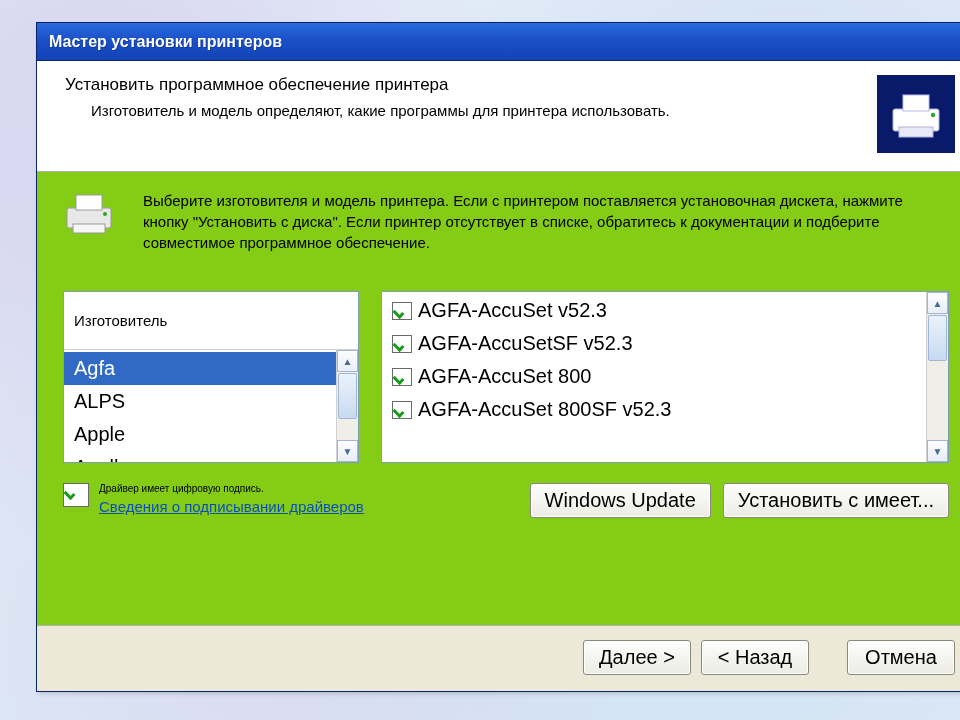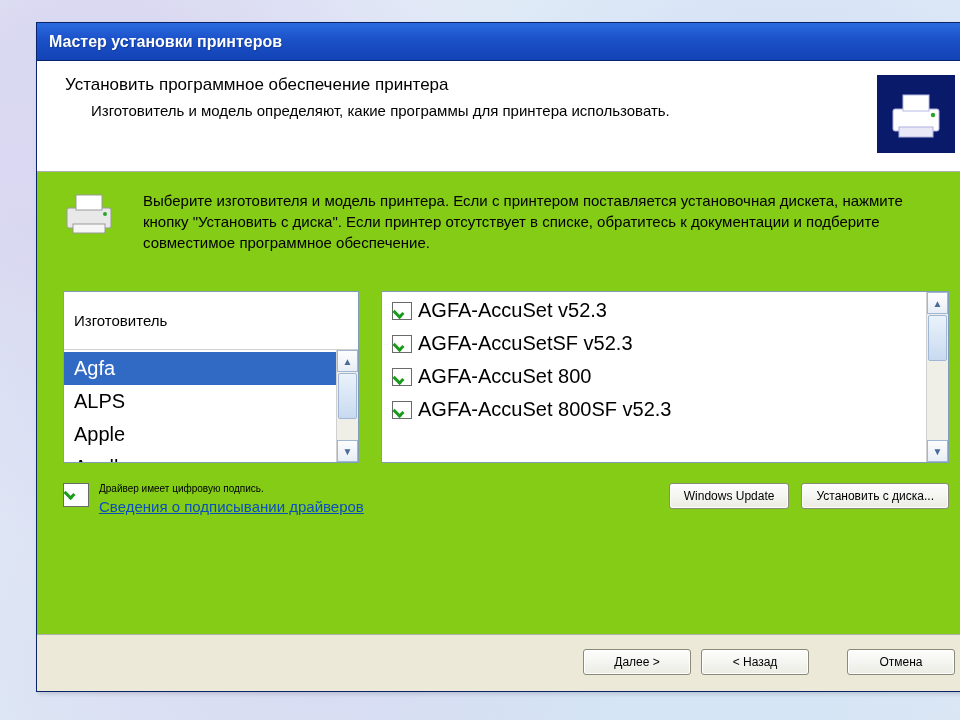--- a/index.html
+++ b/index.html
@@ -144,21 +144,21 @@
   }
   .sig-text { display: flex; flex-direction: column; gap: 4px; }
   .sig-text .line1 { font-size: 10px; }
   .sig-text a {
     color: #0b4fbf; text-decoration: underline; font-size: 15px;
     cursor: pointer;
   }
   .btn {
     min-width: 120px;
     padding: 5px 14px;
-    font-size: 12px;
+    font-size: 20px;
     background: linear-gradient(#fdfdfd,#ecece4);
     border: 1px solid #8a8a7a;
     border-radius: 3px;
     box-shadow: inset 0 0 0 1px #fff;
     cursor: pointer;
     white-space: nowrap;
   }
   .nav-bar {
     border-top: 1px solid #b0b0b0;
     padding: 14px 20px 16px;
@@ -303,21 +303,21 @@
         <span class="cert-icon" style="width:26px;height:24px">
             <span class="sheet"></span>
             <span class="check"></span>
           </span>
         <div class="sig-text">
           <span class="line1">Драйвер имеет цифровую подпись.</span>
           <a>Сведения о подписывании драйверов</a>
         </div>
       </div>
       <button class="btn">Windows Update</button>
-      <button class="btn">Установить с диска...</button>
+      <button class="btn">Установить с имеет...</button>
     </div>
 
   </div>
 
   <div class="nav-bar">
     <button class="btn">Далее &gt;</button>
     <button class="btn">&lt; Назад</button>
     <span class="gap"></span>
     <button class="btn">Отмена</button>
   </div>

